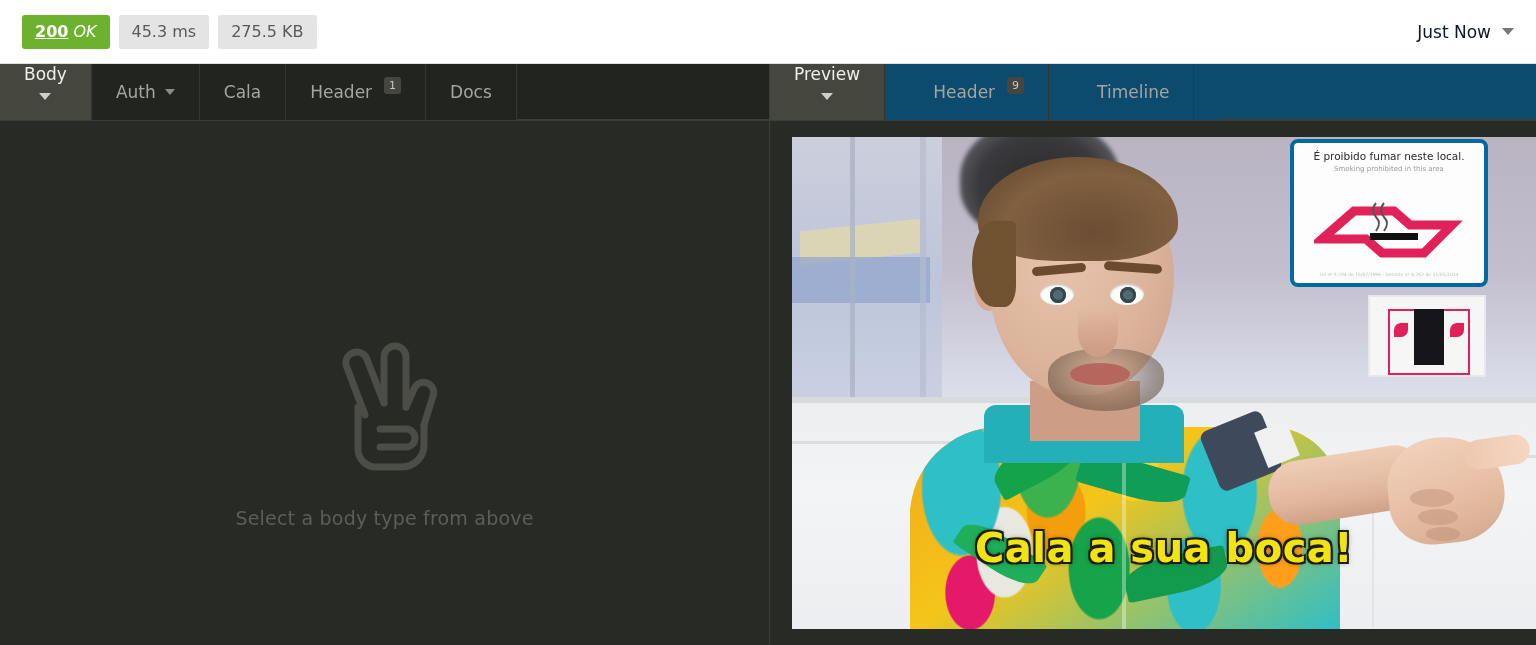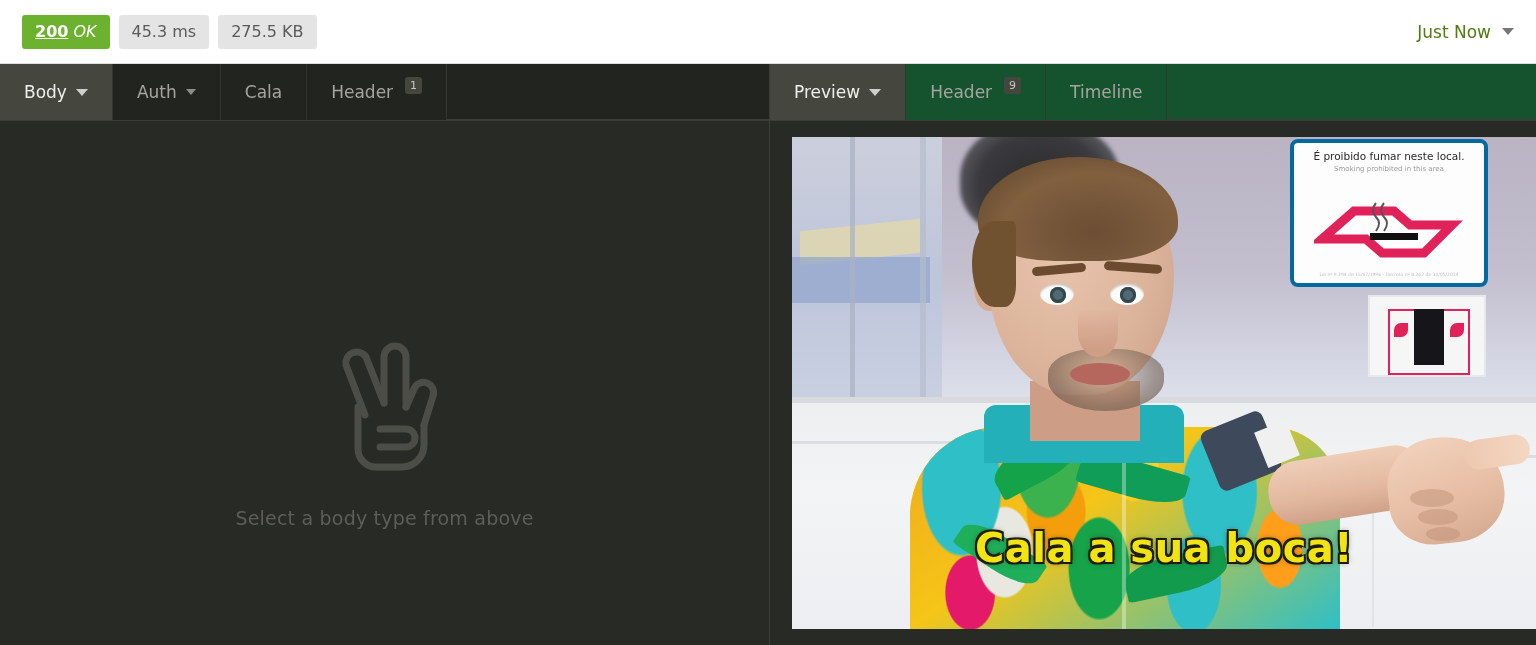--- a/index.html
+++ b/index.html
@@ -54,39 +54,39 @@
     height: 34px; display: inline-flex; align-items: center;
     padding: 0 13px; margin-right: 9px;
     font-size: 16px; border-radius: 3px;
   }
   .pill-status { background: #6cb22e; color: #ffffff; }
   .pill-status b { font-weight: bold; margin-right: 5px; text-decoration: underline; }
   .pill-status span.ok { font-weight: normal; font-style: italic; }
   .pill-meta { background: #e4e4e4; color: #5a5a5a; }
   .topbar-spacer { flex: 1; }
   .time-box { display: flex; align-items: center; gap: 11px; padding-right: 4px; }
-  .time-label { font-size: 17px; color: #4d7c0f; }
+  .time-label { font-size: 17px; color: #0f172a; }
 
   
   .tabbar { height: 57px; flex: 0 0 57px; display: flex; }
   .tabbar-left {
     width: 770px; flex: 0 0 770px; display: flex;
     background: #22241f;
     border-right: 1px solid #3b3d37;
     border-bottom: 1px solid #3b3d37;
   }
-  .tabbar-right { flex: 1; display: flex; background: #14532d; border-bottom: 1px solid #3b3d37; }
+  .tabbar-right { flex: 1; display: flex; background: #0c4a6e; border-bottom: 1px solid #3b3d37; gap: 24px; }
   .tab {
     display: flex; align-items: center; gap: 9px;
     padding: 0 24px; height: 100%;
     font-size: 17px; color: #a5a5a0;
     border-right: 1px solid #34362f;
     position: relative;
   }
-  .tab.active { background: #45473f; color: #eeeeea; }
+  .tab.active { background: #45473f; color: #eeeeea; flex-direction: column; }
   .caret-light {
     width: 0; height: 0;
     border-left: 6px solid transparent;
     border-right: 6px solid transparent;
     border-top: 7px solid #cfcfc9;
   }
   .caret-dim {
     width: 0; height: 0;
     border-left: 5px solid transparent;
     border-right: 5px solid transparent;
@@ -419,20 +419,23 @@
       <div class="tab">
         <span>Auth</span>
         <span class="caret-dim"></span>
       </div>
       <div class="tab">
         <span>Cala</span>
       </div>
       <div class="tab">
         <span>Header</span>
         <span class="badge">1</span>
+      </div>
+      <div class="tab">
+        <span>Docs</span>
       </div>
       <div class="tab-fill"></div>
     </div>
 
     <div class="tabbar-right">
       <div class="tab active">
         <span>Preview</span>
         <span class="caret-light"></span>
       </div>
       <div class="tab">

